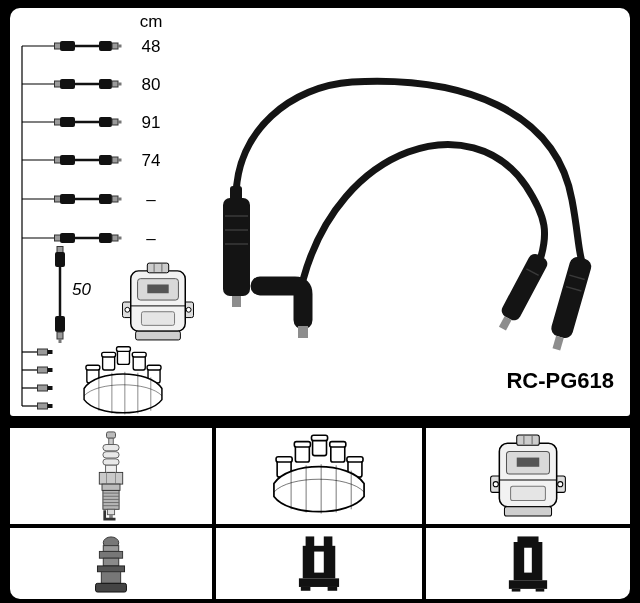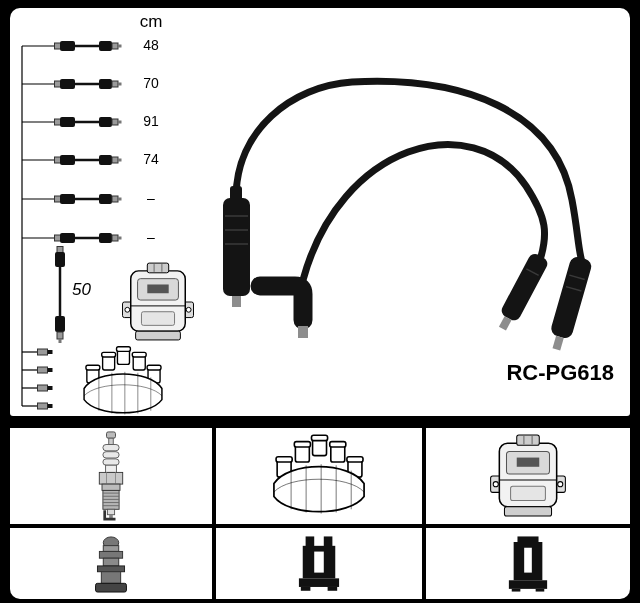--- a/index.html
+++ b/index.html
@@ -14,31 +14,31 @@
   .r1c1{left:10px;top:428px;width:202px;height:96px;}
   .r1c2{left:216px;top:428px;width:206px;height:96px;}
   .r1c3{left:426px;top:428px;width:204px;height:96px;}
   .r2c1{left:10px;top:528px;width:202px;height:71px;border-radius:0 0 0 10px;}
   .r2c2{left:216px;top:528px;width:206px;height:71px;}
   .r2c3{left:426px;top:528px;width:204px;height:71px;border-radius:0 0 10px 0;}
 
   .measure-unit{position:absolute;left:118px;top:4px;width:46px;text-align:center;font-size:17px;}
   .measure-row{position:absolute;left:0;height:18px;}
   .measure-row svg{position:absolute;left:44px;top:0;}
-  .measure-value{position:absolute;left:118px;top:-1px;width:46px;text-align:center;font-size:14px;}
+  .measure-value{position:absolute;left:118px;top:-1px;width:46px;text-align:center;font-size:17px;}
   .coil-wire-label{position:absolute;left:62px;top:272px;font-size:17px;font-style:italic;}
 
   .lines-overlay{position:absolute;left:0;top:0;}
   .cable-v{position:absolute;left:42px;top:238px;}
   .term-row{position:absolute;left:27px;}
   .coil-draw{position:absolute;left:112px;top:252px;}
   .cap-draw{position:absolute;left:70px;top:336px;}
   .photo{position:absolute;left:190px;top:40px;}
 
-  .product-block{position:absolute;right:16px;top:352px;text-align:right;}
+  .product-block{position:absolute;right:16px;top:360px;text-align:right;}
   .product-code{font-size:22px;font-weight:bold;line-height:26px;}
   .product-stock{font-size:15px;font-weight:bold;line-height:22px;margin-top:6px;}
   .hidden-defs{position:absolute;width:0;height:0;overflow:hidden;}
 </style>
 </head>
 <body>
 
 <svg class="hidden-defs" aria-hidden="true">
   <defs>
     <symbol id="sym-cable-h" viewBox="0 0 68 16">
@@ -184,21 +184,21 @@
     <div class="measure-row" style="top:30px">
       <svg width="68" height="16">
           <use href="#sym-cable-h"></use>
         </svg>
       <span class="measure-value">48</span>
     </div>
     <div class="measure-row" style="top:68px">
       <svg width="68" height="16">
           <use href="#sym-cable-h"></use>
         </svg>
-      <span class="measure-value">70</span>
+      <span class="measure-value">80</span>
     </div>
     <div class="measure-row" style="top:106px">
       <svg width="68" height="16">
           <use href="#sym-cable-h"></use>
         </svg>
       <span class="measure-value">91</span>
     </div>
     <div class="measure-row" style="top:144px">
       <svg width="68" height="16">
           <use href="#sym-cable-h"></use>

